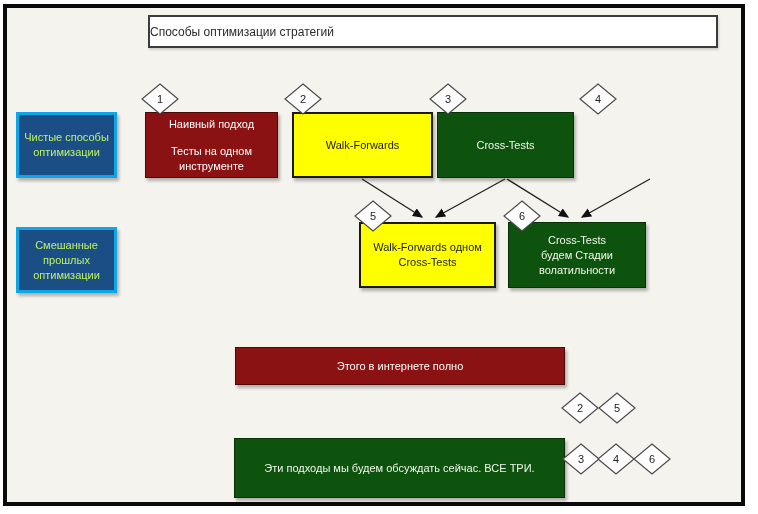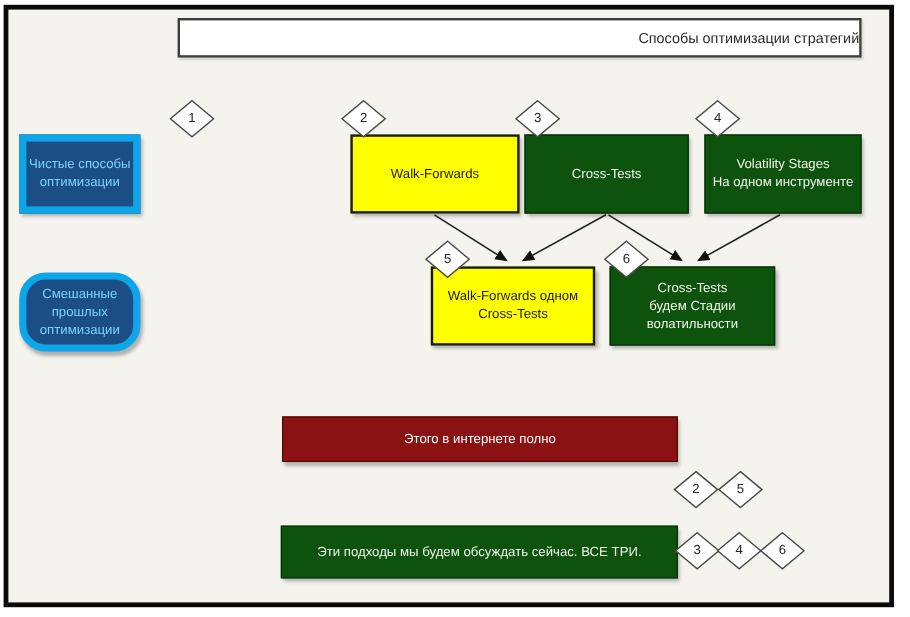--- a/index.html
+++ b/index.html
@@ -7,29 +7,29 @@
     position:relative;width:758px;height:514px;background:#ffffff;
     font-family:"Liberation Sans","DejaVu Sans",sans-serif;overflow:hidden;
   }
   .frame{
     position:absolute;left:3px;top:4px;width:742px;height:502px;
     background:#F4F3EE;border:4px solid #0a0a0a;box-sizing:border-box;z-index:0;
   }
   .titlebox{
     position:absolute;left:148px;top:15px;width:570px;height:33px;
     background:#ffffff;border:2px solid #3c3c3c;box-sizing:border-box;
-    display:flex;align-items:center;justify-content:flex-end;
+    display:flex;align-items:center;justify-content:flex-start;
     font-size:12px;color:#2b2b2b;z-index:2;box-shadow:1px 2px 2px rgba(0,0,0,0.15);
   }
   .box{
     position:absolute;box-sizing:border-box;z-index:2;
     display:flex;flex-direction:column;align-items:center;justify-content:center;
     text-align:center;box-shadow:2px 3px 3px rgba(0,0,0,0.28);
   }
-  .c-blue  {background:#1A4E85;border:6px solid #0ea5e9;color:#7dd3fc;}
+  .c-blue  {background:#1A4E85;border:3px solid #0ea5e9;color:#bef264;}
   .c-red   {background:#8A1212;border:1px solid #4d0808;color:#ffffff;}
   .c-yellow{background:#FFFF00;border:2px solid #1a1a1a;color:#1a1a1a;align-items:center;}
   .c-green {background:#0D520D;border:1px solid #073007;color:#f2f7ec;}
   .box .line{font-size:11px;line-height:15px;white-space:nowrap;}
   .box .gap{margin-top:12px;}
   .arrows{position:absolute;left:0;top:0;z-index:3;pointer-events:none;}
   .diamond{position:absolute;width:38px;height:32px;z-index:4;}
   .diamond svg{position:absolute;left:0;top:0;}
   .diamond .dnum{
     position:absolute;left:0;top:0;width:100%;height:100%;
@@ -45,35 +45,36 @@
   <div class="frame"></div>
 
   <div class="titlebox">
     <span>Способы оптимизации стратегий</span>
   </div>
 
   <div class="box c-blue" style="left:16px;top:112px;width:101px;height:66px;">
     <div class="line">Чистые способы</div>
     <div class="line">оптимизации</div>
   </div>
-  <div class="box c-blue" style="left:16px;top:227px;width:101px;height:66px;border-radius:22px;">
+  <div class="box c-blue" style="left:16px;top:227px;width:101px;height:66px;">
     <div class="line">Смешанные</div>
     <div class="line">прошлых</div>
     <div class="line">оптимизации</div>
   </div>
 
+  <div class="box c-red" style="left:145px;top:112px;width:133px;height:66px;">
+    <div class="line">Наивный подход</div>
+    <div class="line gap">Тесты на одном</div>
+    <div class="line">инструменте</div>
+  </div>
   <div class="box c-yellow" style="left:292px;top:112px;width:141px;height:66px;">
     <div class="line">Walk-Forwards</div>
   </div>
   <div class="box c-green" style="left:437px;top:112px;width:137px;height:66px;">
     <div class="line">Cross-Tests</div>
-  </div>
-  <div class="box c-green" style="left:587px;top:112px;width:131px;height:66px;">
-    <div class="line">Volatility Stages</div>
-    <div class="line">На одном инструменте</div>
   </div>
 
   <div class="box c-yellow" style="left:359px;top:222px;width:137px;height:66px;">
     <div class="line">Walk-Forwards одном</div>
     <div class="line">Cross-Tests</div>
   </div>
   <div class="box c-green" style="left:508px;top:222px;width:138px;height:66px;">
     <div class="line">Cross-Tests</div>
     <div class="line">будем Стадии</div>
     <div class="line">волатильности</div>
@@ -125,21 +126,21 @@
   <div class="diamond" style="left:503px;top:200px;">
     <svg width="38" height="32" viewBox="0 0 38 32">
         <polygon points="19,1 37,16 19,31 1,16" fill="#FFFFFF" stroke="#4A4A4A" stroke-width="1.2"></polygon>
       </svg>
     <span class="dnum">6</span>
   </div>
 
   <div class="box c-red" style="left:235px;top:347px;width:330px;height:38px;justify-content:center;">
     <div class="line">Этого в интернете полно</div>
   </div>
-  <div class="box c-green" style="left:234px;top:438px;width:331px;height:44px;">
+  <div class="box c-green" style="left:234px;top:438px;width:331px;height:60px;">
     <div class="line">Эти подходы мы будем обсуждать сейчас. ВСЕ ТРИ.</div>
   </div>
 
   <div class="diamond" style="left:561px;top:392px;">
     <svg width="38" height="32" viewBox="0 0 38 32">
         <polygon points="19,1 37,16 19,31 1,16" fill="#FFFFFF" stroke="#4A4A4A" stroke-width="1.2"></polygon>
       </svg>
     <span class="dnum">2</span>
   </div>
   <div class="diamond" style="left:598px;top:392px;">

